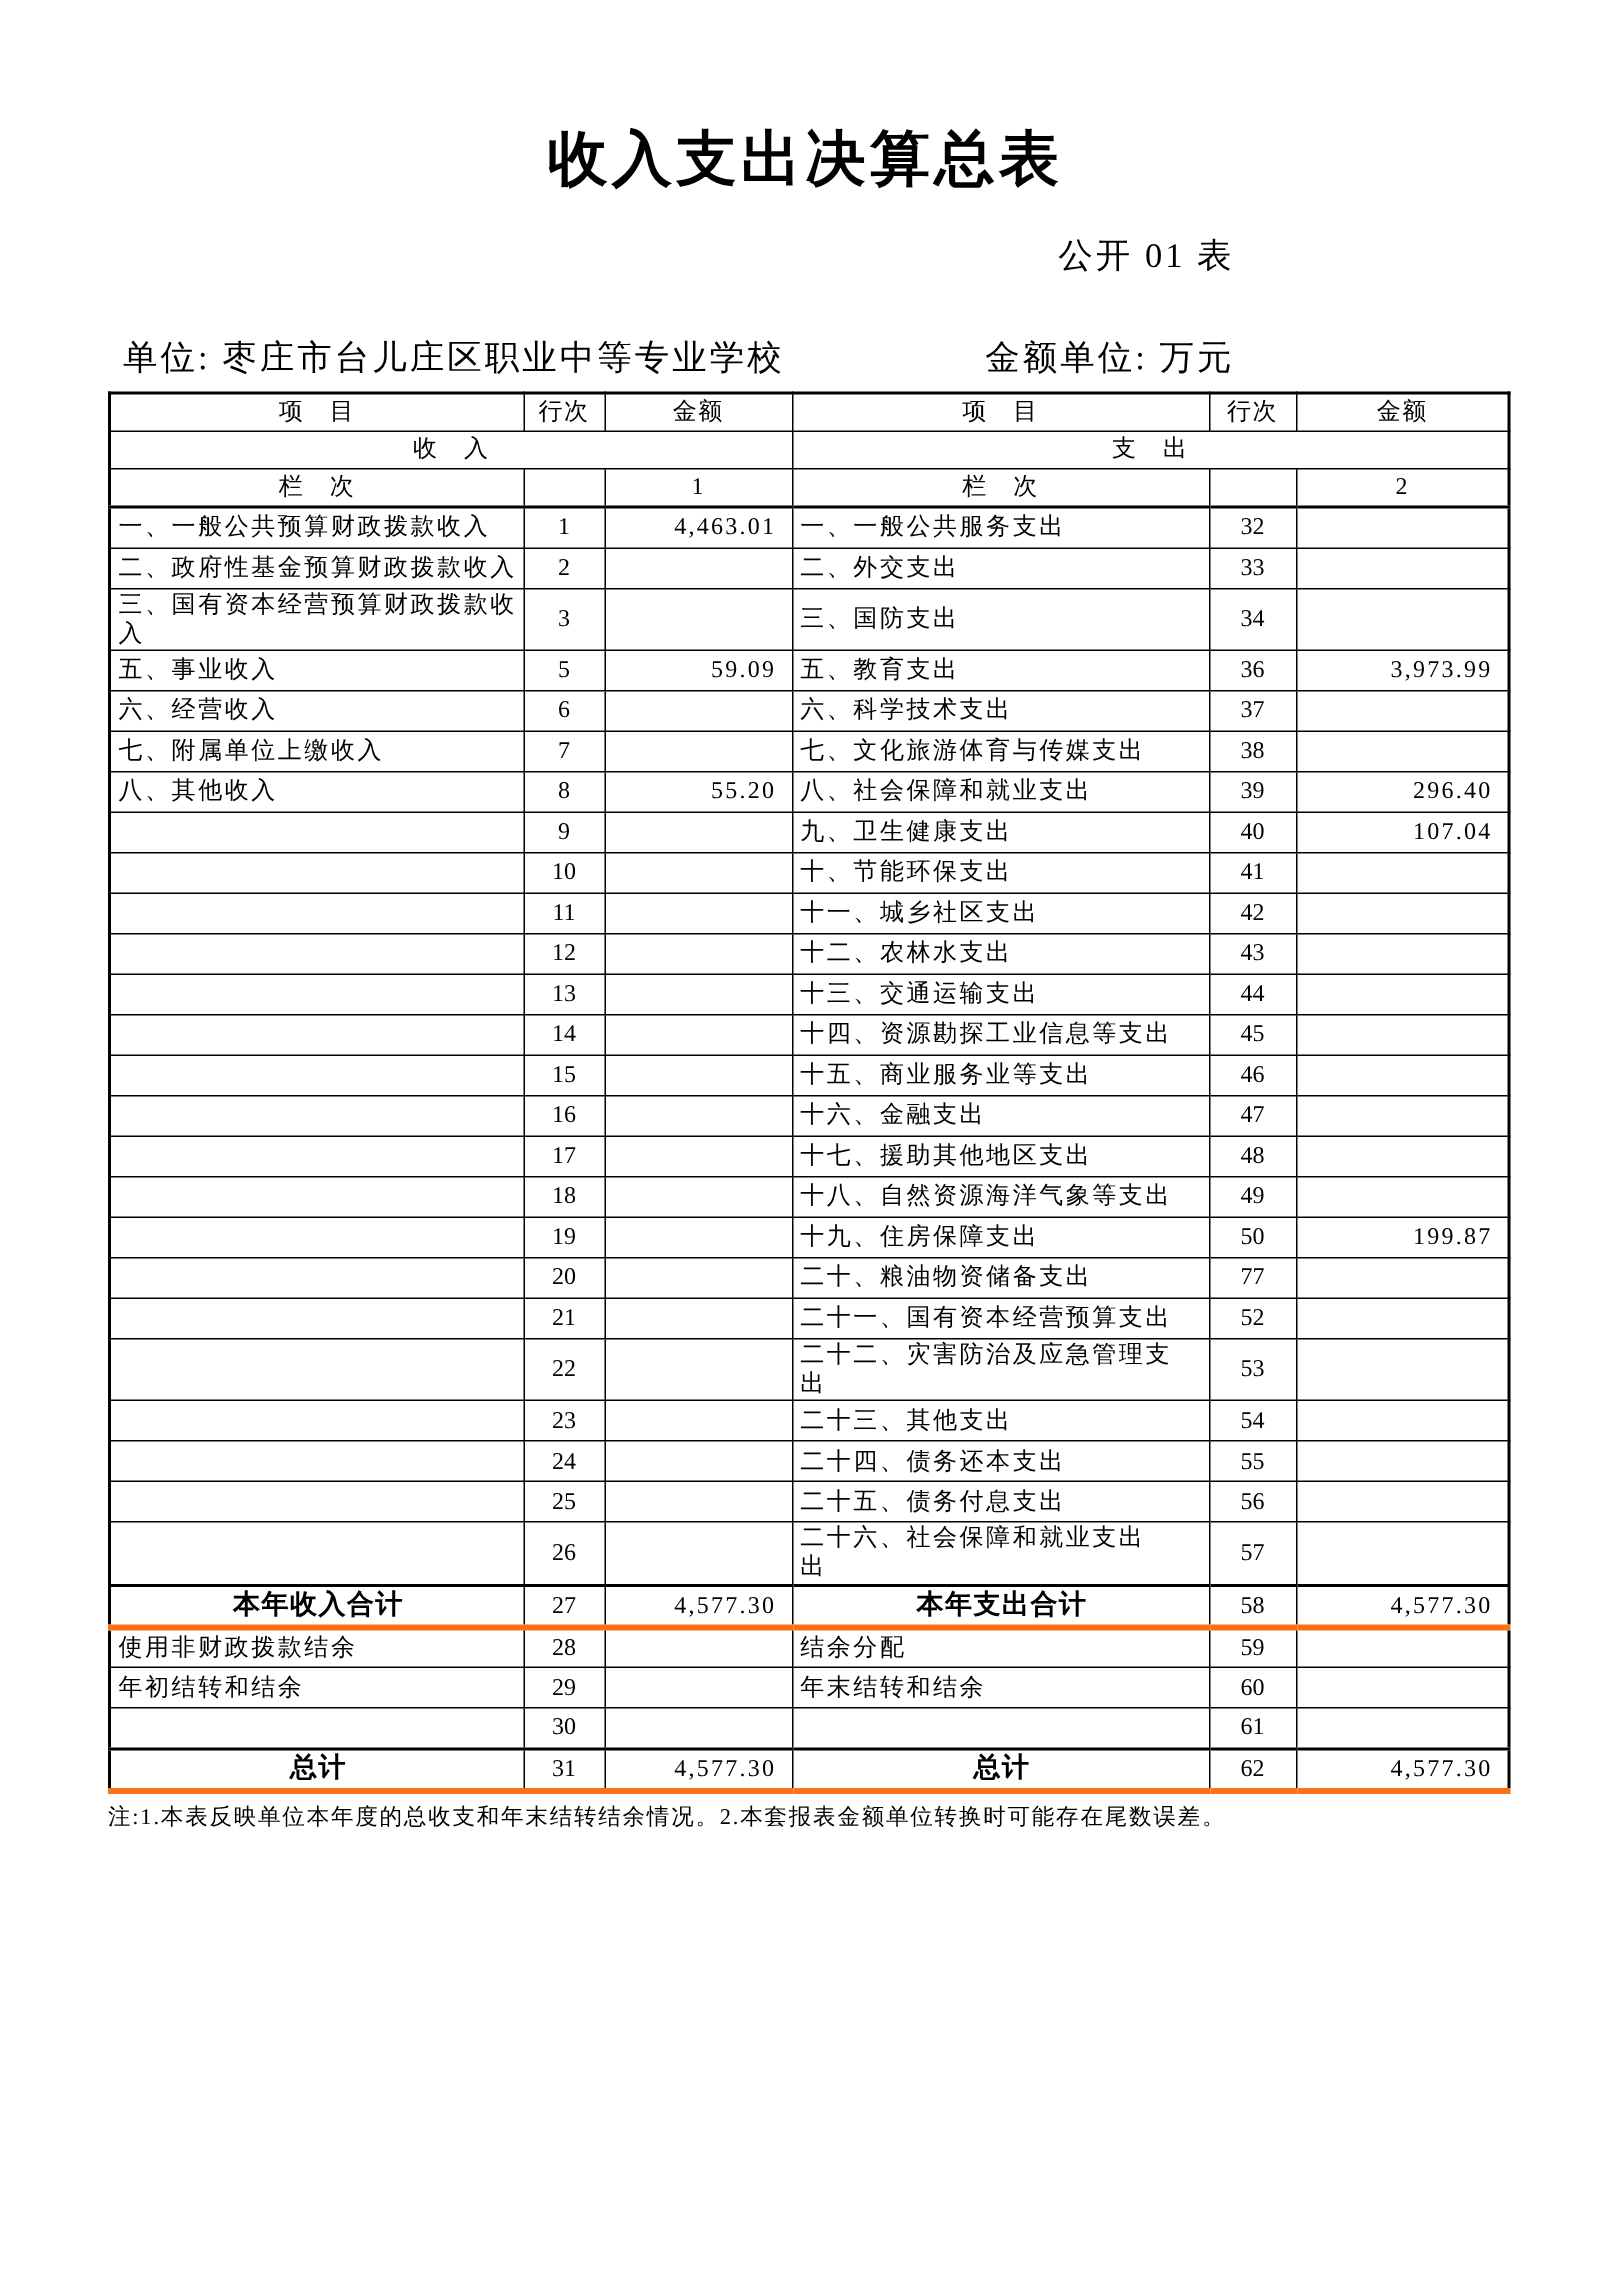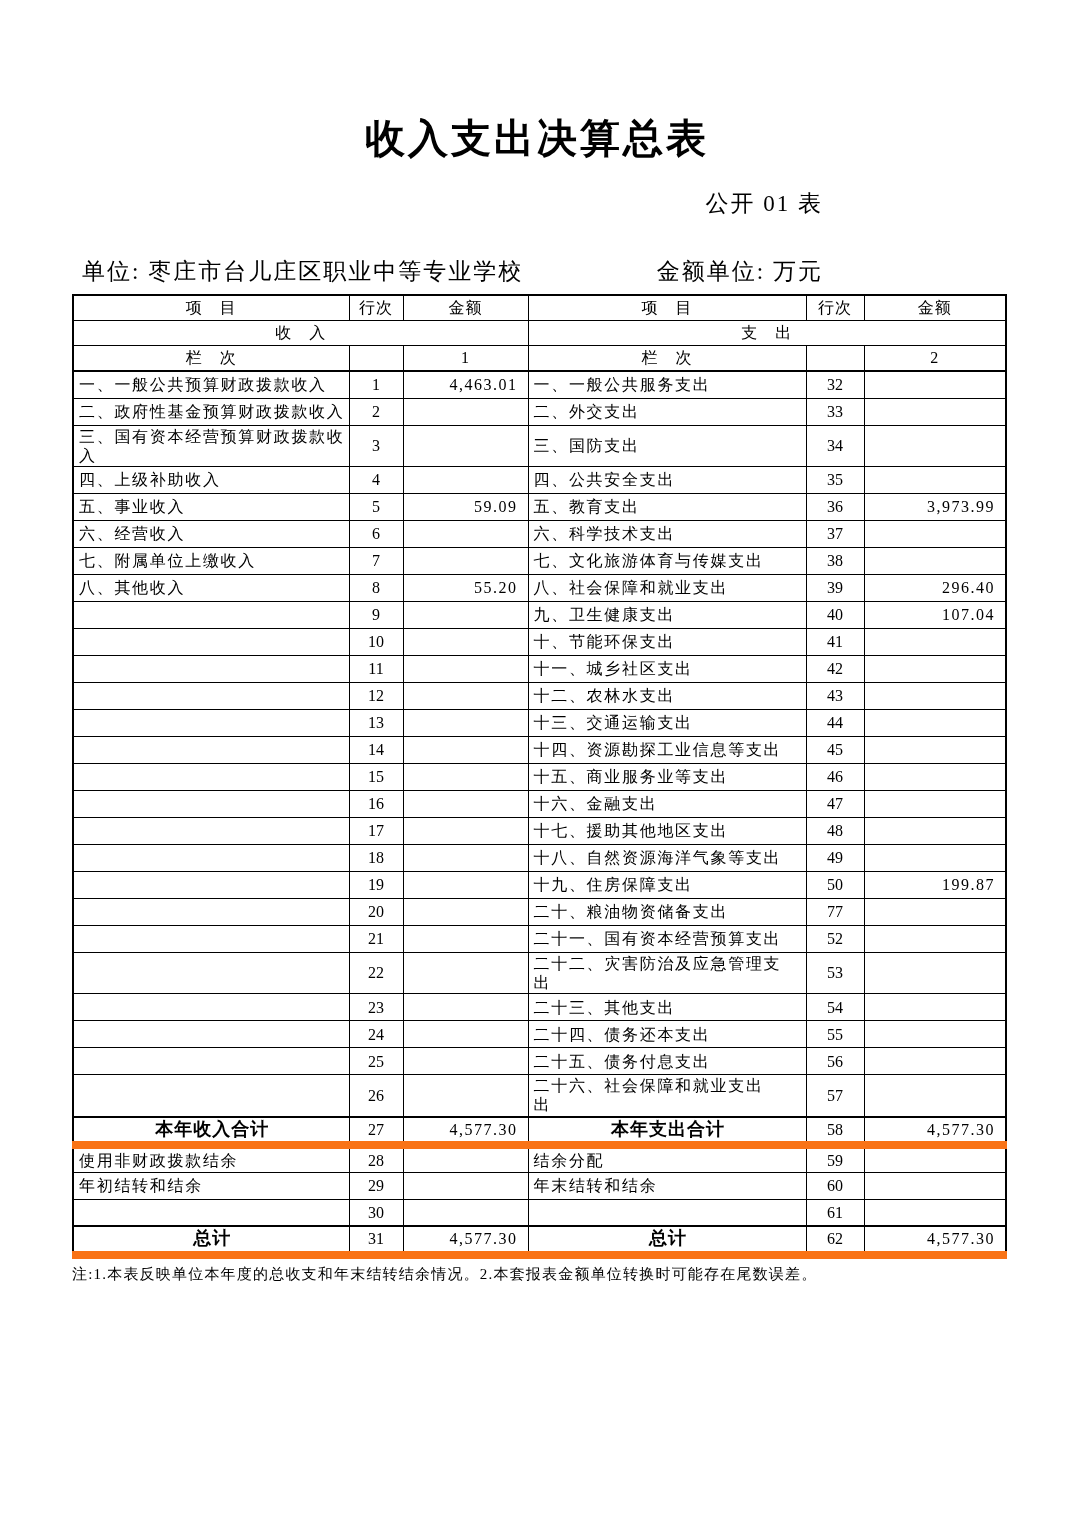--- a/index.html
+++ b/index.html
@@ -11,21 +11,21 @@
     font-family: "Liberation Serif", "DejaVu Serif", serif;
     color: #000;
   }
   .page {
     position: absolute;
     left: 0; top: 0;
     width: 1074px;
     height: 1520px;
   }
   .doc-title {
-    margin-top: 111px;
+    margin-top: 78px;
     text-align: center;
     font-size: 40px;
     font-weight: bold;
     letter-spacing: 3px;
   }
   .content {
     width: 751px;
     margin-left: 72px;
   }
   .table-code-line {
@@ -69,21 +69,21 @@
     letter-spacing: 1.7px;
     white-space: pre-line;
   }
   td.rownum { text-align: center; font-size: 17px; }
   td.amount {
     text-align: right;
     padding-right: 10px;
     letter-spacing: 1.5px;
   }
   tr.summary { height: 28px; }
-  tr.summary td { border-top: 2px solid #000; border-bottom: 8px solid #f97316; }
+  tr.summary td { border-top: 2px solid #000; border-bottom: 4px solid #f97316; }
   tr.summary td.item {
     text-align: center;
     font-weight: bold;
     font-size: 18px;
     letter-spacing: 1px;
     white-space: normal;
   }
   .footnote {
     margin-top: 6px;
     font-size: 15px;
@@ -157,28 +157,20 @@
           <tr class="tall">
             <td class="item">三、国有资本经营预算财政拨款收
 入</td>
             <td class="rownum">3</td>
             <td class="amount"></td>
             <td class="item">三、国防支出</td>
             <td class="rownum">34</td>
             <td class="amount"></td>
           </tr>
           <tr>
-            <td class="item">四、上级补助收入</td>
-            <td class="rownum">4</td>
-            <td class="amount"></td>
-            <td class="item">四、公共安全支出</td>
-            <td class="rownum">35</td>
-            <td class="amount"></td>
-          </tr>
-          <tr>
             <td class="item">五、事业收入</td>
             <td class="rownum">5</td>
             <td class="amount">59.09</td>
             <td class="item">五、教育支出</td>
             <td class="rownum">36</td>
             <td class="amount">3,973.99</td>
           </tr>
           <tr>
             <td class="item">六、经营收入</td>
             <td class="rownum">6</td>

